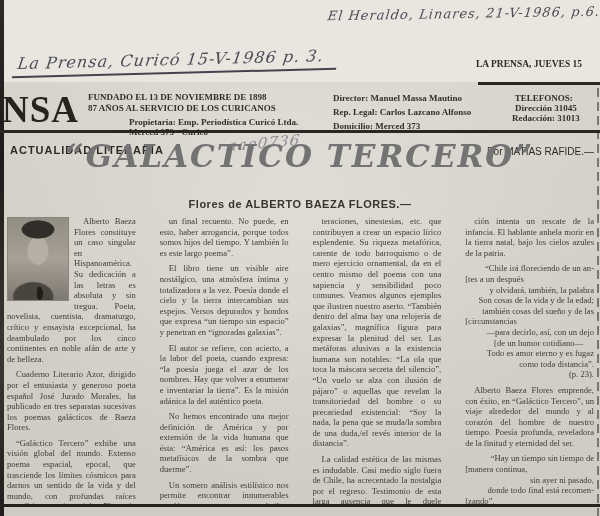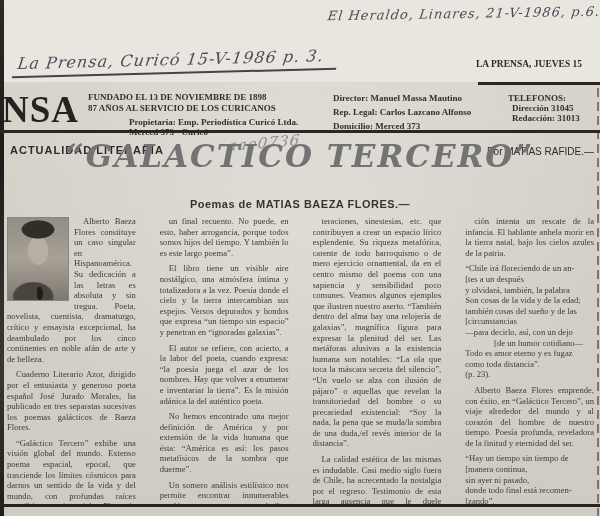--- a/index.html
+++ b/index.html
@@ -57,21 +57,21 @@
   .logo-partial{
     position:absolute;left:2px;top:88px;
     font-family:"Liberation Serif", serif;font-weight:900;font-size:37px;
     letter-spacing:1px;color:#26231f;
   }
   .mast-block{position:absolute;font-family:"Liberation Serif", serif;font-weight:bold;color:#332f2a;}
   .mast-founded{left:88px;top:92px;font-size:9px;line-height:11px;}
   .mast-owner{left:88px;top:117px;font-size:9px;line-height:10px;margin-left:41px;}
   .mast-people{left:333px;top:93px;font-size:9px;line-height:10px;}
   .mast-people div{margin-bottom:4px;}
-  .mast-phones{left:508px;top:93px;font-size:9px;line-height:10px;text-align:left;white-space:nowrap;}
+  .mast-phones{left:508px;top:93px;font-size:9px;line-height:10px;text-align:center;white-space:nowrap;}
   .mast-phones .ind{padding-left:4px;}
   .rule-masthead{position:absolute;left:0px;top:130px;width:600px;height:2.5px;background:#2a2723;}
   
   .section-label{
     position:absolute;left:10px;top:144px;
     font-family:"Liberation Sans", sans-serif;font-weight:bold;font-size:11px;
     letter-spacing:1px;color:#2e2b27;
   }
   .byline{
     position:absolute;right:6px;top:146px;
@@ -98,21 +98,21 @@
   .article-p{
     margin:0 0 5px 0;
     font-size:8.6px;line-height:10.6px;
     text-align:justify;text-indent:9px;
     color:#403b34;
   }
   .verse{margin:3px 0 5px 0;font-size:8.6px;line-height:10.6px;color:#403b34;}
   .verse-line{white-space:nowrap;overflow:hidden;}
   .align-right{}
   .align-center{text-align:center;padding-left:18px;}
-  .align-left{text-align:left;}
+  .align-left{text-align:right;}
   
   .photo{
     float:left;width:60px;height:82px;margin:1px 5px 2px 0;
     border:1px solid #8a857c;
     background:
       radial-gradient(ellipse 5px 11px at 53% 92%, #24221f 60%, rgba(0,0,0,0) 65%),
       radial-gradient(ellipse 27px 15px at 50% 14%, #35312c 58%, rgba(0,0,0,0) 63%),
       radial-gradient(ellipse 17px 23px at 50% 40%, #b3ada1 58%, rgba(0,0,0,0) 64%),
       radial-gradient(ellipse 11px 3px at 48% 44%, #5a554e 55%, rgba(0,0,0,0) 70%),
       radial-gradient(ellipse 33px 24px at 42% 96%, #4c4741 58%, rgba(0,0,0,0) 64%),
@@ -154,21 +154,21 @@
   <div class="mast-block mast-phones">
     <div>TELEFONOS:</div>
     <div class="ind">Dirección 31045</div>
     <div class="ind">Redacción: 31013</div>
   </div>
   <div class="rule-masthead"></div>
 
   <div class="section-label">ACTUALIDAD LITERARIA</div>
   <div class="byline">Por MATIAS RAFIDE.—</div>
   <div class="headline">“GALACTICO TERCERO”</div>
-  <div class="subhead">Poemas de MATIAS BAEZA FLORES.—</div>
+  <div class="subhead">Flores de ALBERTO BAEZA FLORES.—</div>
 
   <div class="columns">
     <div class="col">
       <div class="photo" title="Retrato de Alberto Baeza Flores"></div>
     <p class="article-p">Alberto Baeza Flores constituye un caso singular en Hispanoamérica. Su dedicación a las letras es absoluta y sin tregua. Poeta, novelista, cuentista, dramaturgo, crítico y ensayista excepcional, ha deambulado por los cinco continentes en noble afán de arte y de belleza.</p>
         <p class="article-p">Cuaderno Literario Azor, dirigido por el entusiasta y generoso poeta español José Jurado Morales, ha publicado en tres separatas sucesivas los poemas galácticos de Baeza Flores.</p>
         <p class="article-p">“Galáctico Tercero” exhibe una visión global del mundo. Extenso poema espacial, epocal, que trasciende los límites cósmicos para darnos un sentido de la vida y del mundo, con profundas raíces metafísicas y existenciales. El propio poeta nos dice: “He intentado decir en Galáctico lo que he visto y sabido en el planeta, lo que he sentido y experimentado, como.</p>
       </div>
     <div class="col">
         <p class="article-p">un final recuento. No puede, en esto, haber arrogancia, porque todos somos hijos del tiempo. Y también lo es este largo poema”.</p>

